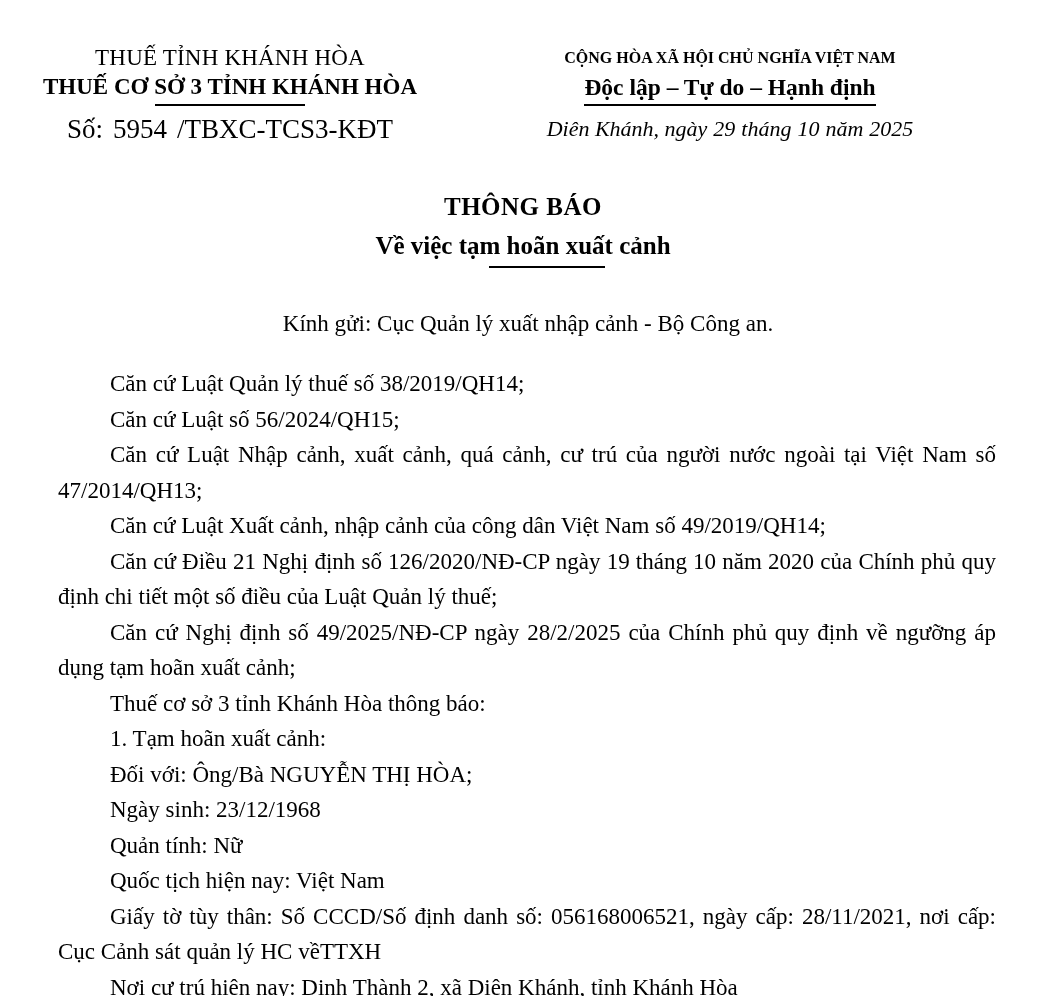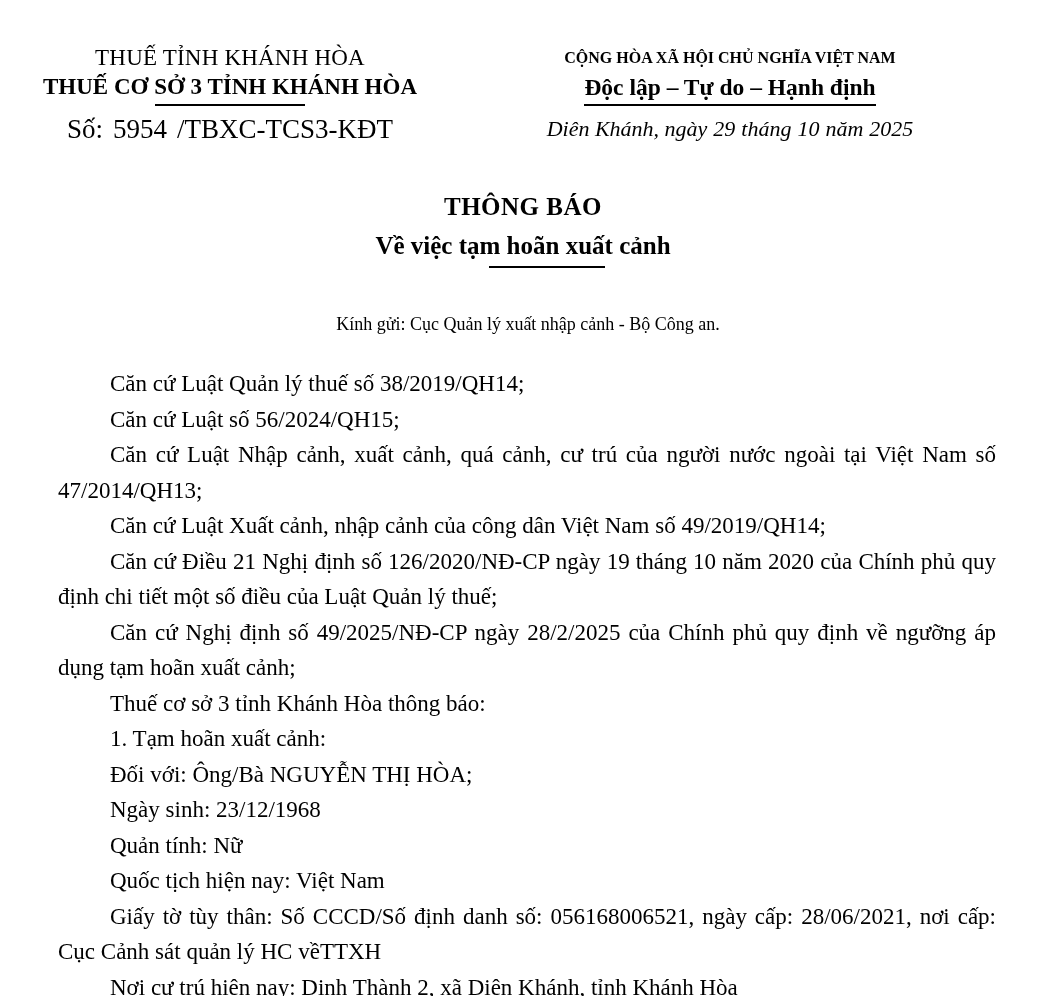--- a/index.html
+++ b/index.html
@@ -124,21 +124,21 @@
     left: 114px;
     bottom: -4px;
     width: 116px;
     height: 2px;
     background: #000;
   }
 
   
   .recipient {
     text-align: center;
-    font-size: 18px;
+    font-size: 23px;
     line-height: 32px;
     margin-top: 44px;
     padding-left: 10px;
   }
 
   
   .body-text {
     margin-top: 26px;
     padding-left: 58px;
     padding-right: 50px;
@@ -202,18 +202,18 @@
     <p class="p-hang">Căn cứ Luật Nhập cảnh, xuất cảnh, quá cảnh, cư trú của người nước ngoài tại Việt Nam số 47/2014/QH13;</p>
     <p class="p-indent-nojust">Căn cứ Luật Xuất cảnh, nhập cảnh của công dân Việt Nam số 49/2019/QH14;</p>
     <p class="p-hang">Căn cứ Điều 21 Nghị định số 126/2020/NĐ-CP ngày 19 tháng 10 năm 2020 của Chính phủ quy định chi tiết một số điều của Luật Quản lý thuế;</p>
     <p class="p-hang">Căn cứ Nghị định số 49/2025/NĐ-CP ngày 28/2/2025 của Chính phủ quy định về ngưỡng áp dụng tạm hoãn xuất cảnh;</p>
     <p class="p-plain">Thuế cơ sở 3 tỉnh Khánh Hòa thông báo:</p>
     <p class="p-plain">1. Tạm hoãn xuất cảnh:</p>
     <p class="p-plain">Đối với: Ông/Bà NGUYỄN THỊ HÒA;</p>
     <p class="p-plain">Ngày sinh: 23/12/1968</p>
     <p class="p-plain">Quản tính: Nữ</p>
     <p class="p-plain">Quốc tịch hiện nay: Việt Nam</p>
-    <p class="p-hang">Giấy tờ tùy thân: Số CCCD/Số định danh số: 056168006521, ngày cấp: 28/06/2021, nơi cấp: Cục Cảnh sát quản lý HC vềTTXH</p>
+    <p class="p-hang">Giấy tờ tùy thân: Số CCCD/Số định danh số: 056168006521, ngày cấp: 28/11/2021, nơi cấp: Cục Cảnh sát quản lý HC vềTTXH</p>
     <p class="p-plain">Nơi cư trú hiện nay: Dinh Thành 2, xã Diên Khánh, tỉnh Khánh Hòa</p>
 
   </div>
 
 </div>
 
 </body></html>

